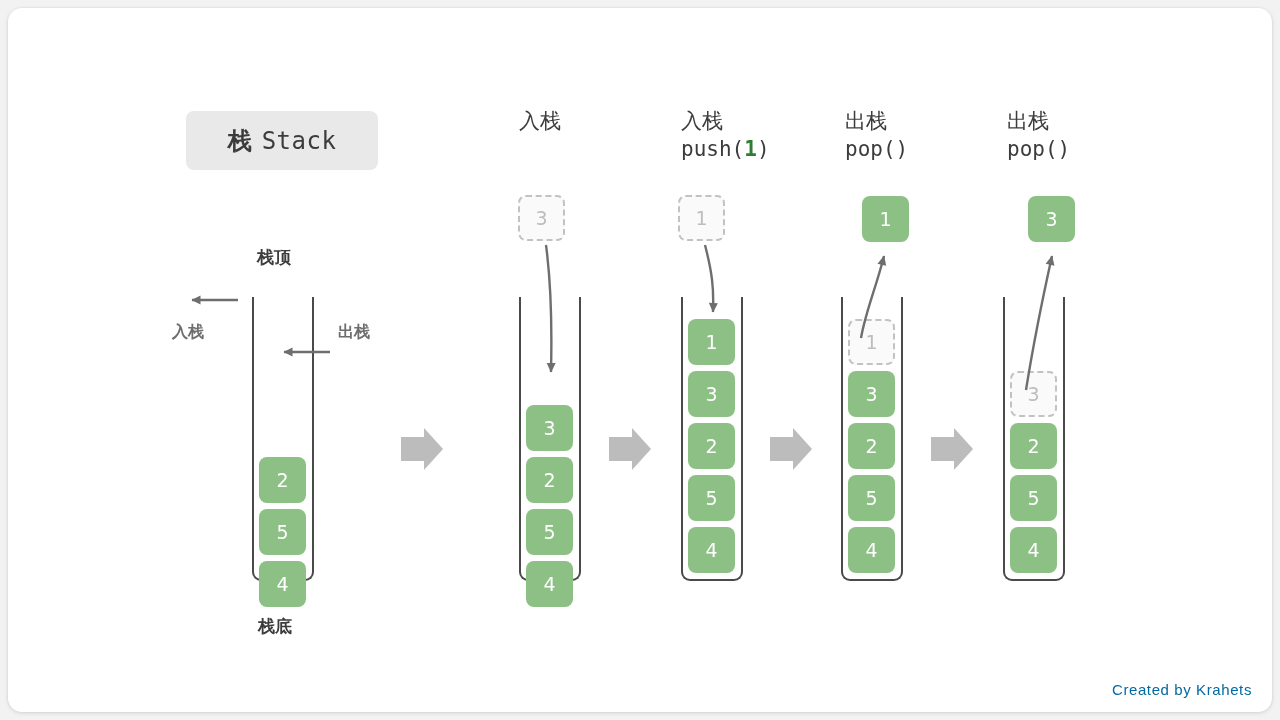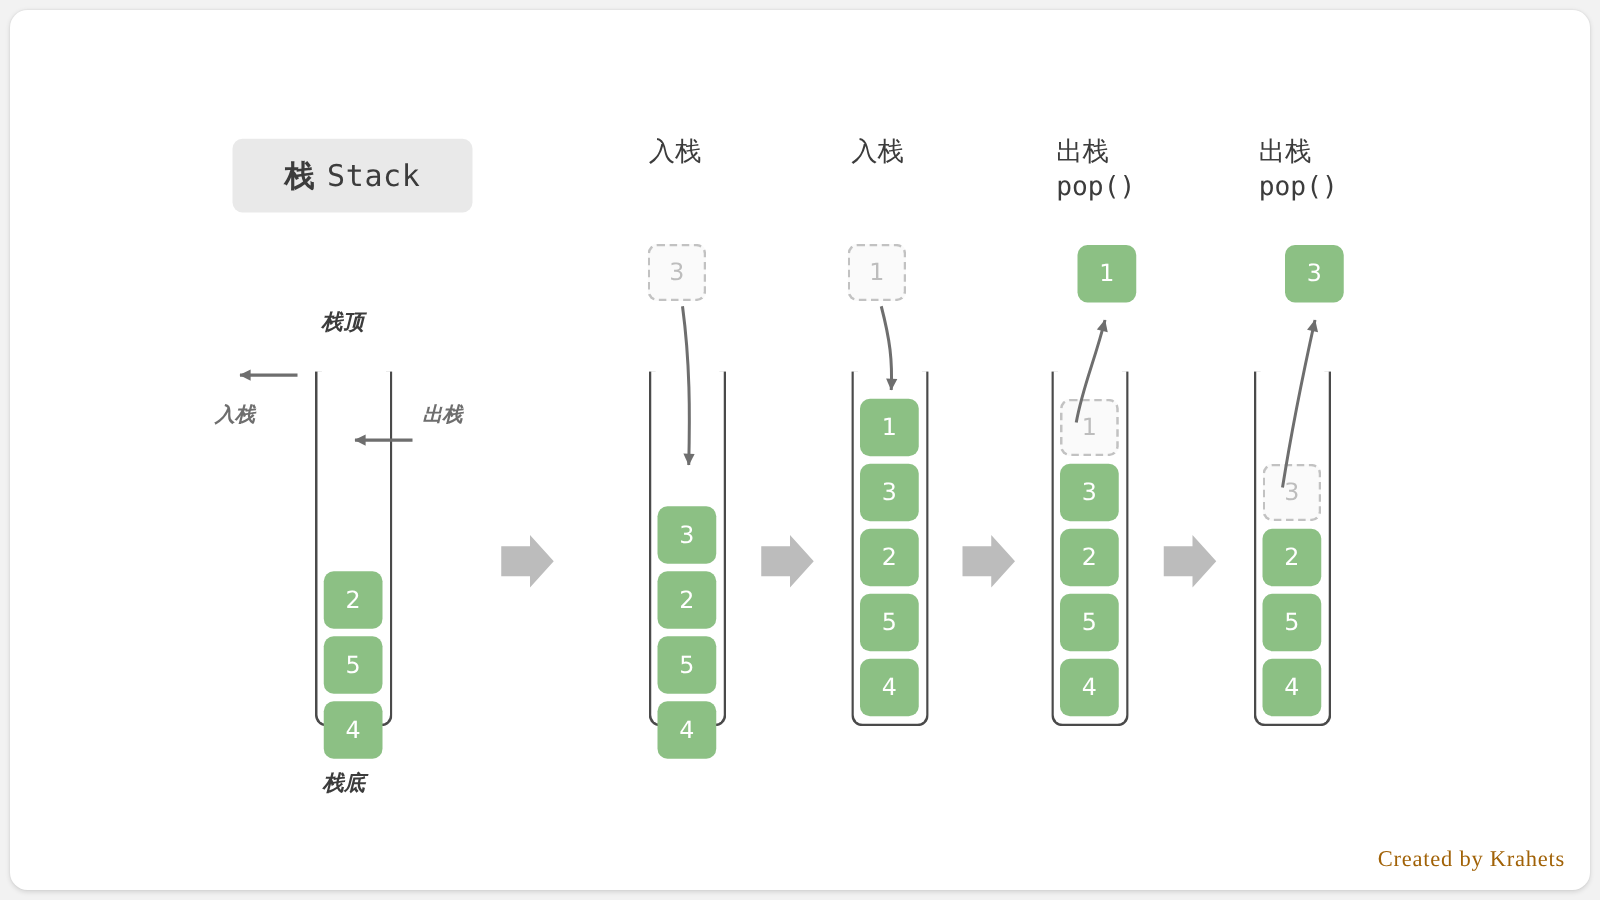--- a/index.html
+++ b/index.html
@@ -22,21 +22,21 @@
   .card {
     position: absolute;
     left: 8px;
     top: 8px;
     width: 1264px;
     height: 704px;
     background: #ffffff;
     border-radius: 14px;
     box-shadow: 0 1px 4px rgba(0,0,0,0.13), 0 0 0 1px rgba(0,0,0,0.02);
   }
-  .abs { position: absolute; font-style: italic; }
+  .abs { position: absolute; }
 
   
   .title-pill {
     position: absolute;
     left: 186px;
     top: 111px;
     width: 192px;
     height: 59px;
     background: #e9e9e9;
     border-radius: 8px;
@@ -154,23 +154,23 @@
   .float-box.solid { background: #8cc084; color: #ffffff; }
   .float-box.ghost {
     background: #fafafa; color: #bdbdbd; border: 2px dashed #c2c2c2;
   }
 
   
   .footer {
     position: absolute;
     right: 28px;
     bottom: 22px;
-    font-family: Liberation Serif, serif;
-    font-size: 18px;
-    color: #a16207;
+    font-family: Liberation Sans, sans-serif;
+    font-size: 15px;
+    color: #0369a1;
     letter-spacing: 0.6px;
   }
 
   svg.overlay {
     position: absolute;
     left: 0; top: 0;
     width: 1280px; height: 720px;
     pointer-events: none;
   }
 </style>
@@ -209,20 +209,21 @@
   <div class="stack-wrap" style="left:519px; top:297px;">
     <div class="u-shape" style="height:284px;"></div>
     <div class="cell solid" style="left:7px; top:108px;">3</div>
     <div class="cell solid" style="left:7px; top:160px;">2</div>
     <div class="cell solid" style="left:7px; top:212px;">5</div>
     <div class="cell solid" style="left:7px; top:264px;">4</div>
   </div>
 
   <div class="op-caption" style="left:681px; top:108px;">
     <div class="op-cn">入栈</div>
+    <div class="op-code"><span>push(</span><span class="arg">1</span><span>)</span></div>
   </div>
 
   <div class="float-box ghost" style="left:678px; top:195px;">1</div>
 
   <div class="stack-wrap" style="left:681px; top:297px;">
     <div class="u-shape" style="height:284px;"></div>
     <div class="cell solid" style="left:7px; top:22px;">1</div>
     <div class="cell solid" style="left:7px; top:74px;">3</div>
     <div class="cell solid" style="left:7px; top:126px;">2</div>
     <div class="cell solid" style="left:7px; top:178px;">5</div>

